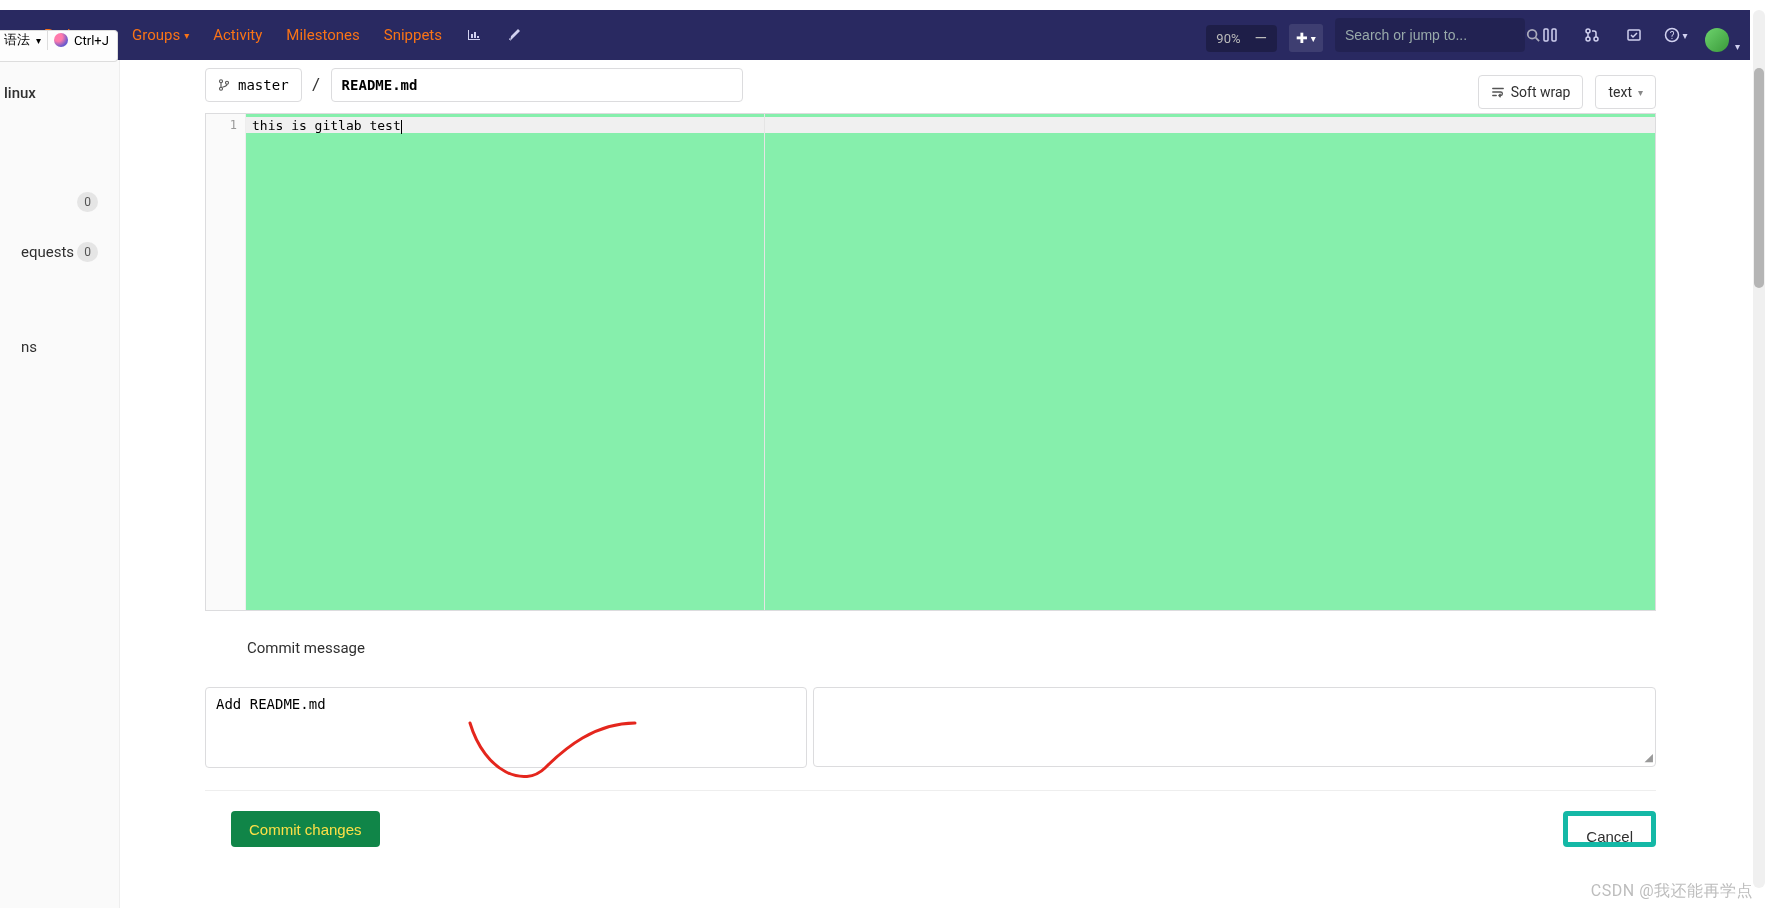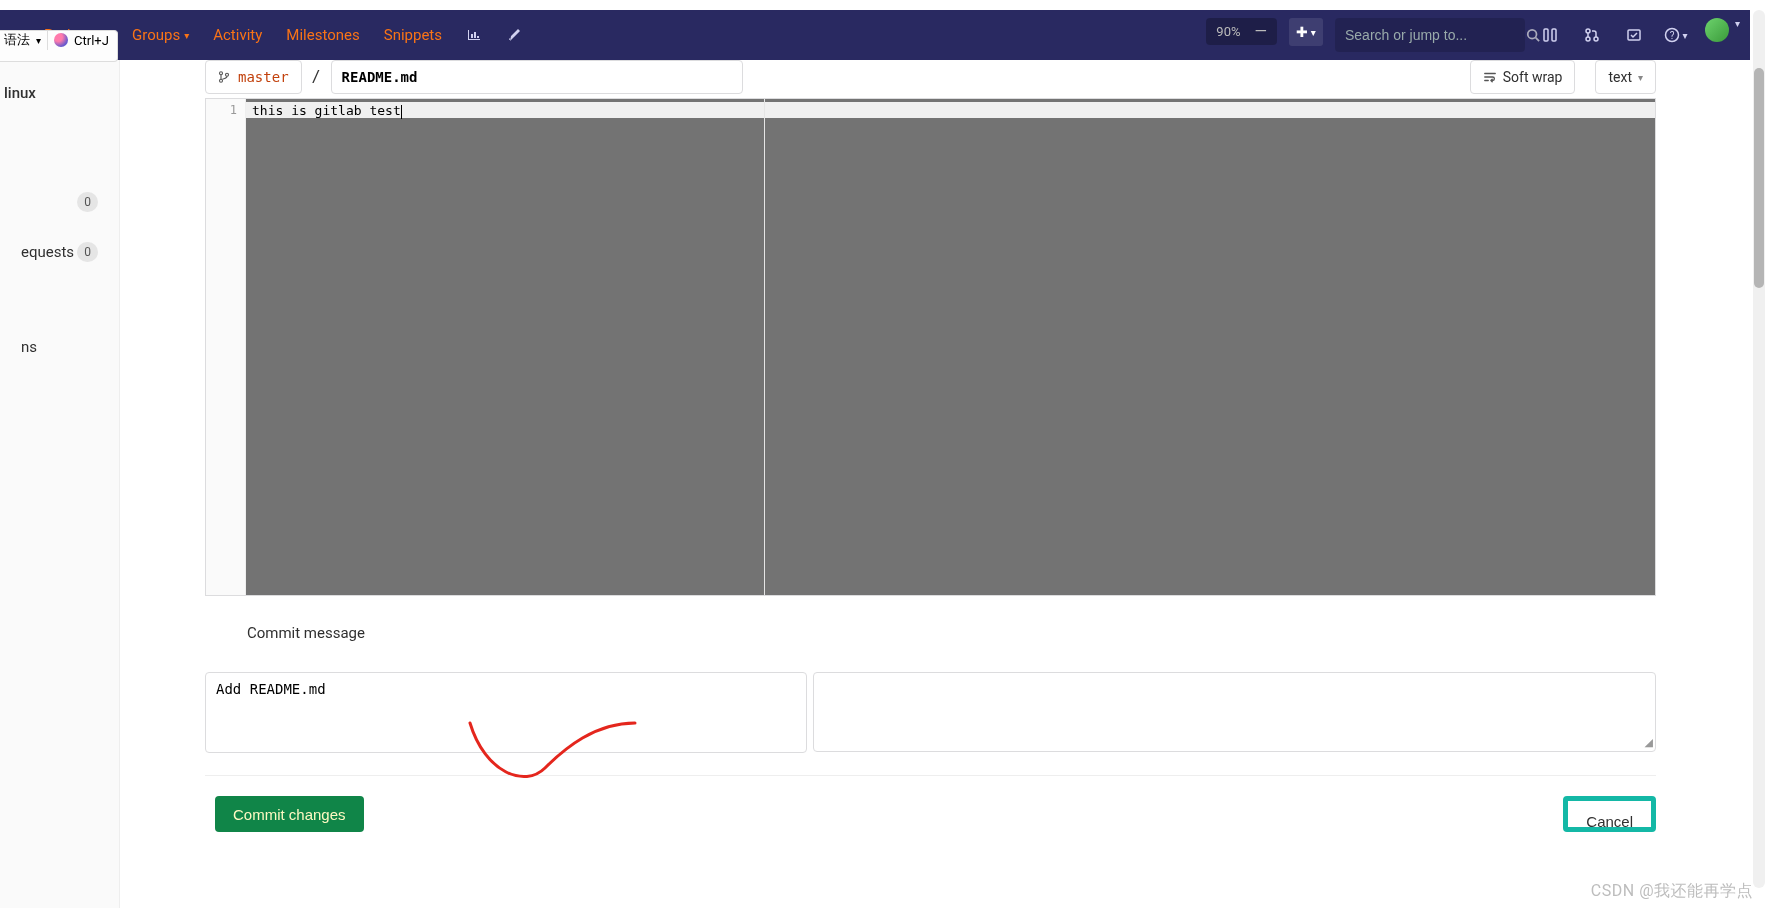--- a/index.html
+++ b/index.html
@@ -29,21 +29,21 @@
     font-size: 15px;
     cursor: pointer;
     display: flex;
     align-items: center;
     gap: 4px;
   }
   .chev { font-size: 10px; }
   .topbar-right {
     margin-left: auto;
     display: flex;
-    align-items: flex-start;
+    align-items: flex-end;
     gap: 4px;
   }
   .zoom-group {
     background: rgba(0,0,0,0.25);
     border-radius: 4px;
     display: flex;
     align-items: center;
     padding: 4px 10px;
     gap: 14px;
     color: #bbb;
@@ -156,39 +156,40 @@
     margin-bottom: 4px;
   }
   .branch-box {
     border: 1px solid #dcdcde;
     border-radius: 4px;
     height: 34px;
     display: flex; align-items: center;
     padding: 0 12px;
     font-family: Menlo, Consolas, monospace;
     font-size: 14px;
-    color: #c2410c;
+    color: #000000;
     gap: 8px;
   }
   .slash { color: #333; font-family: Menlo, Consolas, monospace; font-size: 15px; }
   .filename-box {
     border: 1px solid #dcdcde;
     border-radius: 4px;
     height: 34px;
     width: 412px;
     padding: 0 10px;
     font-family: Menlo, Consolas, monospace;
     font-size: 14px;
     outline: none;
     font-weight: bold;
   }
   .file-actions {
     margin-left: auto;
     display: flex;
-    gap: 20px;
+    gap: 12px;
+    margin-top: 15px;
   }
   .btn-outline {
     border: 1px solid #dcdcde;
     background: #fff;
     border-radius: 4px;
     height: 34px;
     padding: 0 12px;
     display: flex; align-items: center; gap: 6px;
     cursor: pointer;
     color: #303030;
@@ -210,21 +211,21 @@
     color: #999;
     text-align: right;
     padding: 4px 8px 0 0;
   }
   .editor-body {
     flex: 1;
     font-family: Menlo, Consolas, monospace;
     font-size: 13px;
     padding: 4px 6px;
     position: relative;
-    background: #737373;
+    background: #86efac;
   }
   .editor-line { white-space: pre; }
   .line-hl { background: #f0f0f0; position: absolute; left:0; right:0; top:3px; height: 16px; z-index: 0; }
   .editor-line span { position: relative; z-index: 1; }
   .cursor {
     display: inline-block;
     width: 1px; height: 14px;
     background: #000;
     vertical-align: middle;
     position: relative; z-index: 1;
@@ -277,28 +278,28 @@
   .divider {
     border-top: 1px solid #eee;
     margin: 22px 0 20px 0;
   }
   .action-row {
     display: flex;
     align-items: center;
   }
   .btn-primary {
     background: #108548;
-    color: #fef9c3;
+    color: #fde047;
     border: none;
     border-radius: 4px;
     height: 36px;
     padding: 0 18px;
     font-size: 15px;
     cursor: pointer;
-    margin-left: 10px;
+    margin-left: 26px;
   }
   .btn-cancel {
     margin-left: auto;
     border: 5px solid #14b8a6;
     background: #fff;
     border-radius: 4px;
     height: 36px;
     padding: 12px 18px;
     font-size: 15px;
     cursor: pointer;

